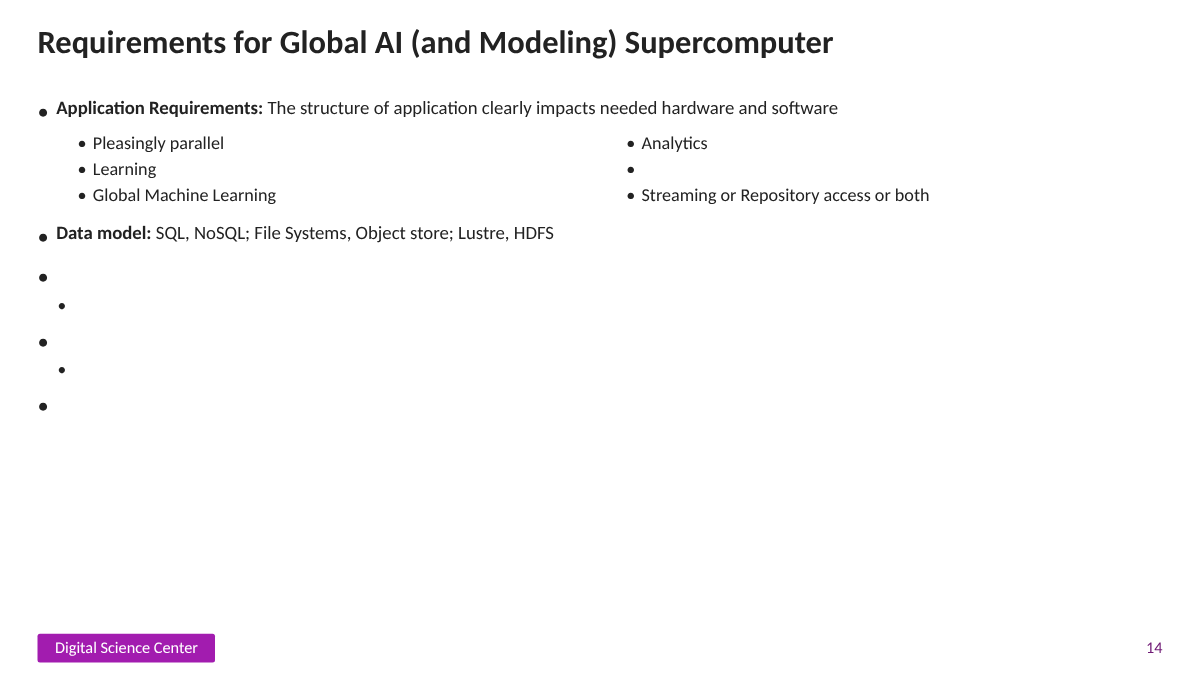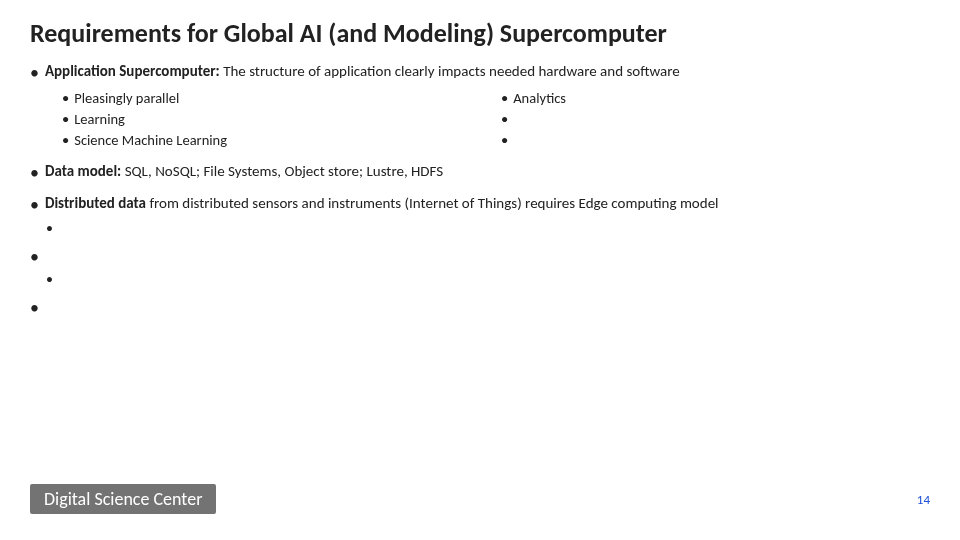--- a/index.html
+++ b/index.html
@@ -8,24 +8,24 @@
       height: 540px;
       background: #ffffff;
       font-family: 'Calibri', 'Segoe UI', Arial, sans-serif;
       font-size: 15px;
       color: #222;
       overflow: hidden;
     }
     .slide {
       width: 960px;
       height: 540px;
-      padding: 18px 30px 26px 30px;
+      padding: 18px 30px 10px 30px;
       display: flex;
       flex-direction: column;
-      gap: 0;
+      gap: 16px;
     }
     .slide-title {
       font-size: 26px;
       font-weight: bold;
       color: #222;
       margin-bottom: 12px;
       line-height: 1.2;
     }
     .content {
       flex: 1;
@@ -83,94 +83,92 @@
       margin-top: 1px;
     }
     .footer {
       display: flex;
       align-items: center;
       justify-content: space-between;
       margin-top: auto;
       padding-top: 6px;
     }
     .footer-badge {
-      background: #737373;
+      background: #a21caf;
       color: #fff;
-      font-size: 18px;
+      font-size: 13px;
       font-weight: 500;
       padding: 4px 14px;
       border-radius: 2px;
     }
     .page-num {
       font-size: 13px;
-      color: #1d4ed8;
+      color: #701a75;
     }
     .indent-block {
       margin-left: 22px;
     }
   </style>
 </head>
 <body>
 
 <div class="slide">
 
   <div class="slide-title">Requirements for Global AI (and Modeling) Supercomputer</div>
 
   <div class="content">
 
     <div>
       <div class="bullet-main">
         <span class="bullet-dot">•</span>
         <span class="bullet-text">
-          <b>Application Supercomputer:</b><span> The structure of application clearly impacts needed hardware and software</span>
+          <b>Application Requirements:</b><span> The structure of application clearly impacts needed hardware and software</span>
         </span>
       </div>
       <div class="two-col indent-block">
         <div class="col">
           <div class="sub-bullet">
             <span class="sub-dot">•</span>
             <span>Pleasingly parallel</span>
           </div>
           <div class="sub-bullet">
             <span class="sub-dot">•</span>
             <span>Learning</span>
           </div>
           <div class="sub-bullet">
             <span class="sub-dot">•</span>
-            <span>Science Machine Learning</span>
+            <span>Global Machine Learning</span>
           </div>
         </div>
         <div class="col">
           <div class="sub-bullet">
             <span class="sub-dot">•</span>
             <span>Analytics</span>
           </div>
           <div class="sub-bullet">
             <span class="sub-dot">•</span>
           </div>
           <div class="sub-bullet">
             <span class="sub-dot">•</span>
+            <span>Streaming or Repository access or both</span>
           </div>
         </div>
       </div>
     </div>
 
     <div class="bullet-main">
       <span class="bullet-dot">•</span>
       <span class="bullet-text">
         <b>Data model:</b><span> SQL, NoSQL; File Systems, Object store; Lustre, HDFS</span>
       </span>
     </div>
 
     <div>
       <div class="bullet-main">
         <span class="bullet-dot">•</span>
-        <span class="bullet-text">
-          <b>Distributed data</b><span> from distributed sensors and instruments (Internet of Things) requires Edge computing model</span>
-        </span>
       </div>
       <div class="sub-sub-bullet">
         <span>•</span>
       </div>
     </div>
 
     <div>
       <div class="bullet-main">
         <span class="bullet-dot">•</span>
       </div>

